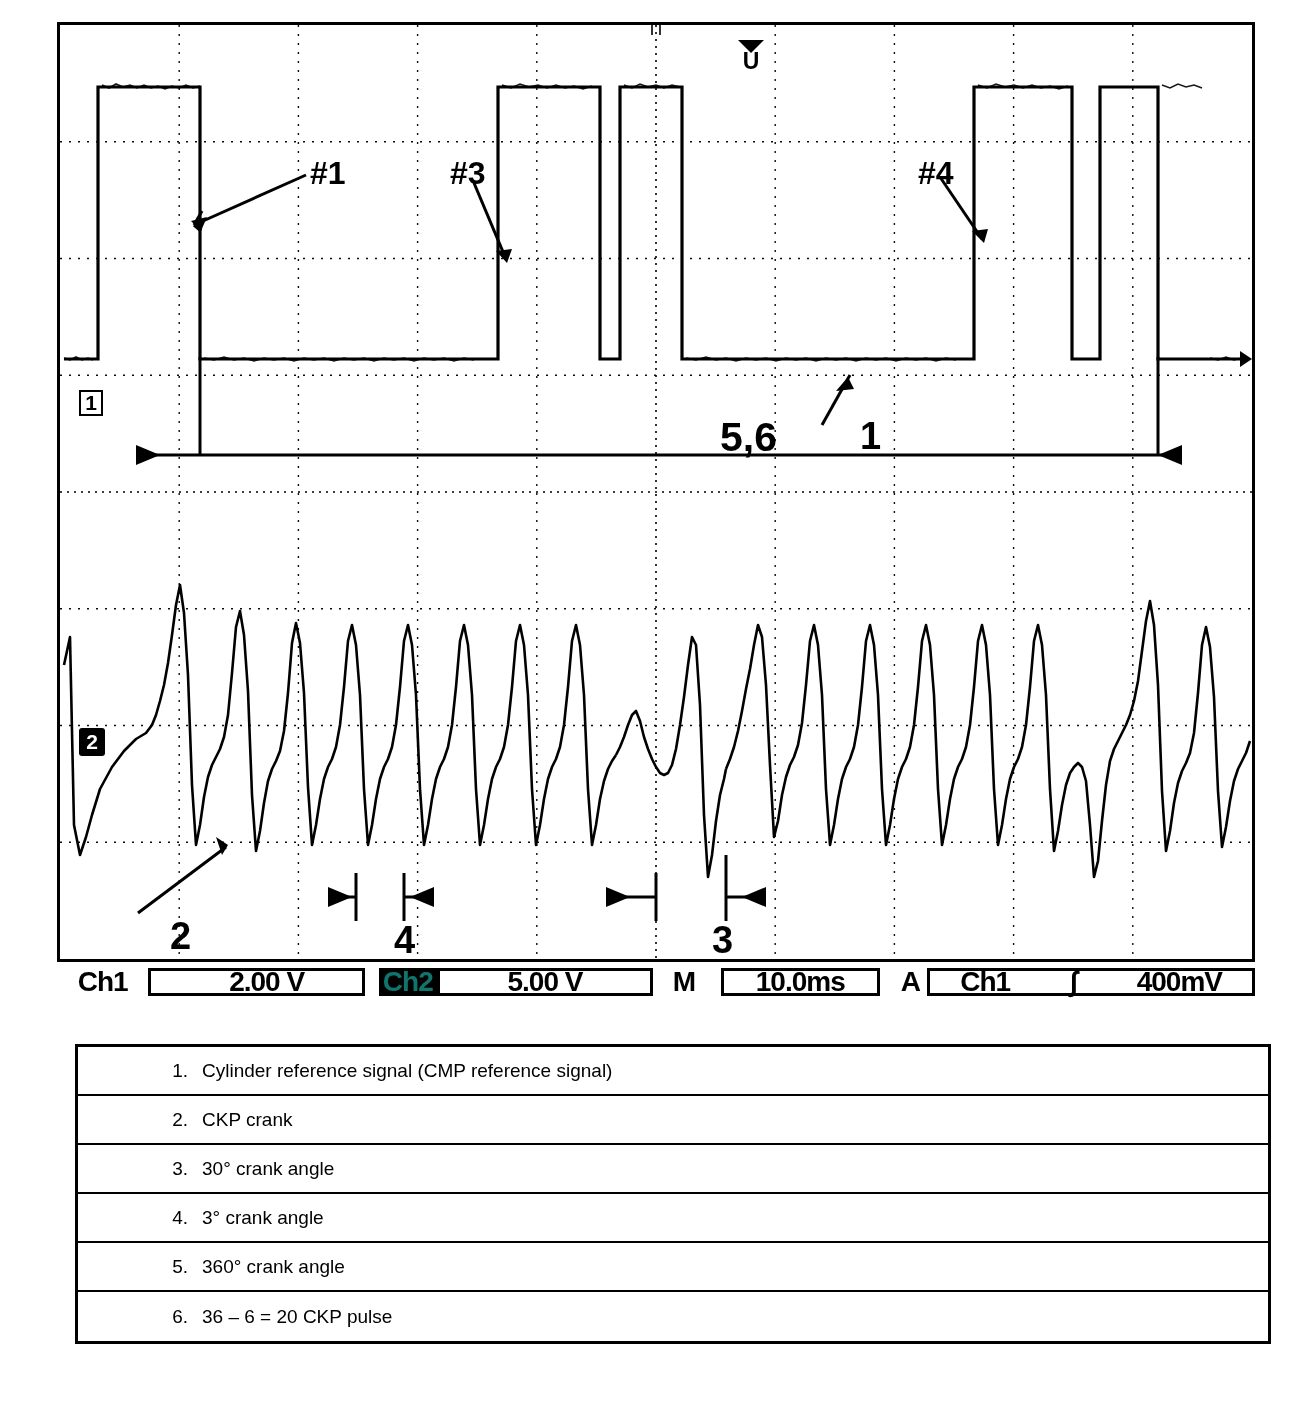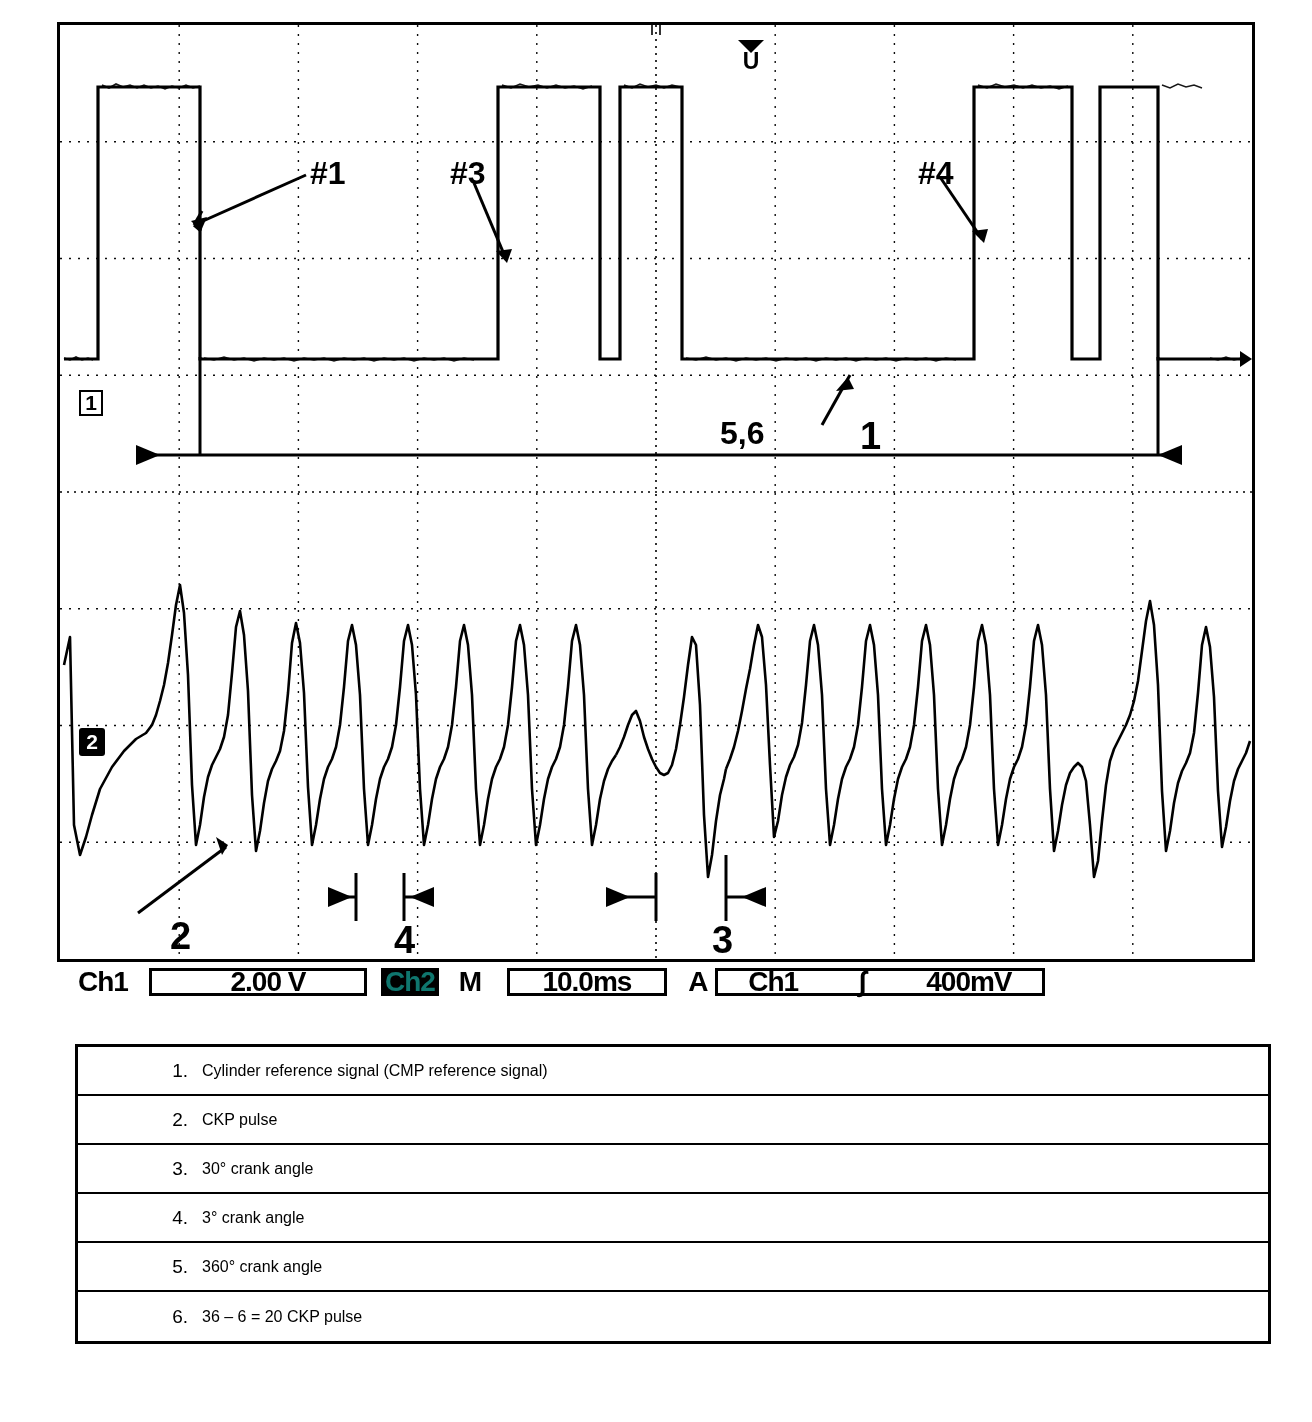--- a/index.html
+++ b/index.html
@@ -36,21 +36,21 @@
           font-size:28px;font-weight:bold;box-sizing:border-box;letter-spacing:-1px;}
   .ro-tag{background:#000;color:#0f766e;padding:0 4px;font-size:28px;font-weight:bold;
           display:flex;align-items:center;letter-spacing:-1px;}
   .ro-plain{display:flex;align-items:center;justify-content:center;font-size:28px;font-weight:bold;letter-spacing:-1px;}
 
   
   .legend{position:absolute;left:75px;top:1044px;width:1196px;border:3px solid #000;box-sizing:border-box;}
   .legend-row{display:flex;align-items:center;height:49px;border-bottom:2px solid #000;box-sizing:border-box;}
   .legend-row:last-child{border-bottom:none;}
   .legend-num{width:110px;text-align:right;padding-right:14px;font-size:19px;}
-  .legend-text{font-size:16px;}
+  .legend-text{font-size:19px;}
 </style>
 </head>
 <body>
 
 <div id="root">
 
   <div class="scope-wrap">
     <div class="scope">
 
       <svg class="grid-svg" width="1192" height="934">
@@ -200,61 +200,62 @@
 
         <g stroke="#000" stroke-width="3" fill="none">
           <path d="M78,888 L166,822"></path>
         </g>
         <polygon points="168,820 156,812 162,830" fill="#000"></polygon>
       </svg>
 
       <div class="lbl" style="left:250px;top:132px;">#1</div>
       <div class="lbl" style="left:390px;top:132px;">#3</div>
       <div class="lbl" style="left:858px;top:132px;">#4</div>
-      <div class="lbl" style="left:660px;top:392px;font-size:32px;">5,6</div>
+      <div class="lbl" style="left:660px;top:392px;font-size:41px;">5,6</div>
       <div class="lbl" style="left:800px;top:392px;font-size:38px;">1</div>
       <div class="lbl" style="left:110px;top:892px;font-size:38px;">2</div>
       <div class="lbl" style="left:652px;top:896px;font-size:38px;">3</div>
       <div class="lbl" style="left:334px;top:896px;font-size:38px;">4</div>
     </div>
 
     <div class="chmark ch1">1</div>
     <div class="chmark ch2">2</div>
 
     <div class="trig">
       <div class="tri"></div>
       <div class="u">U</div>
     </div>
   </div>
 
   <div class="readout">
     <div class="ro-plain" style="width:92px;">Ch1</div>
     <div class="ro-box" style="width:218px;padding-left:20px;">2.00 V</div>
     <div style="width:14px;"></div>
     <div class="ro-tag">Ch2</div>
+    <div class="ro-box" style="width:218px;">5.00 V</div>
     <div style="width:14px;"></div>
     <div class="ro-plain" style="width:34px;">M</div>
     <div class="ro-box" style="width:160px;margin-left:20px;">10.0ms</div>
     <div style="width:14px;"></div>
     <div class="ro-plain" style="width:34px;">A</div>
     <div class="ro-box" style="width:330px;display:flex;justify-content:space-around;">
       <span>Ch1</span>
       <span>∫</span>
       <span>400mV</span>
     </div>
   </div>
 
   <div class="legend">
     <div class="legend-row">
       <div class="legend-num">1.</div>
       <div class="legend-text">Cylinder reference signal (CMP reference signal)</div>
     </div>
     <div class="legend-row">
       <div class="legend-num">2.</div>
-      <div class="legend-text">CKP pulse</div>
+      <div class="legend-text">CKP crank</div>
     </div>
     <div class="legend-row">
       <div class="legend-num">3.</div>
       <div class="legend-text">30° crank angle</div>
     </div>
     <div class="legend-row">
       <div class="legend-num">4.</div>
       <div class="legend-text">3° crank angle</div>
     </div>
     <div class="legend-row">

